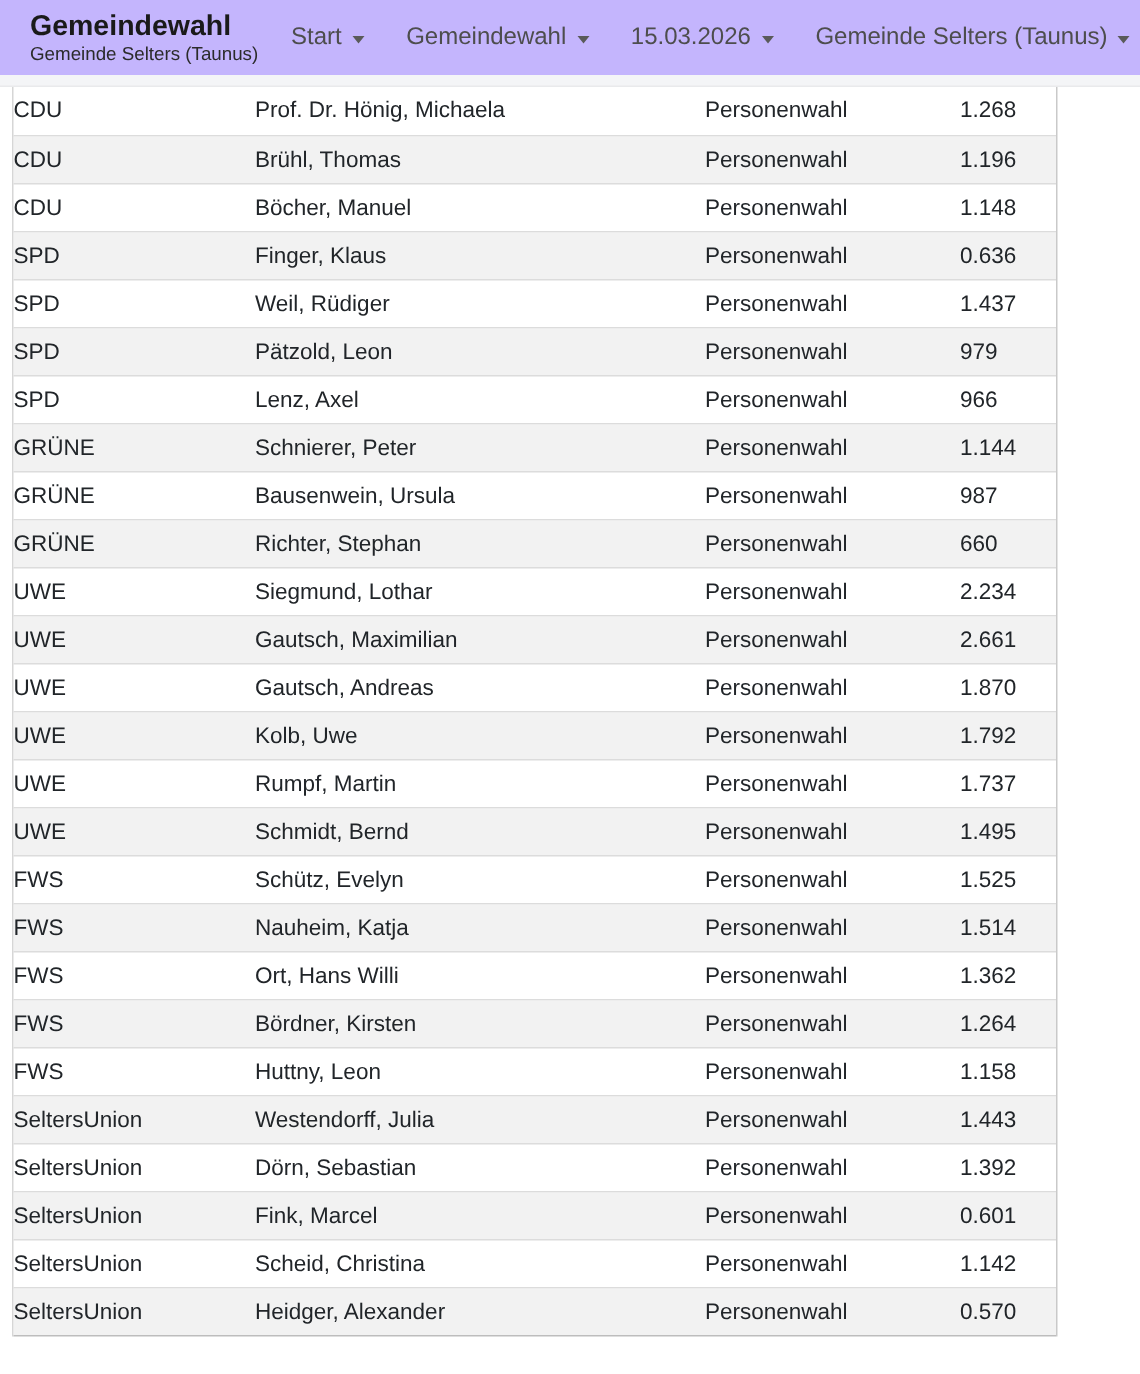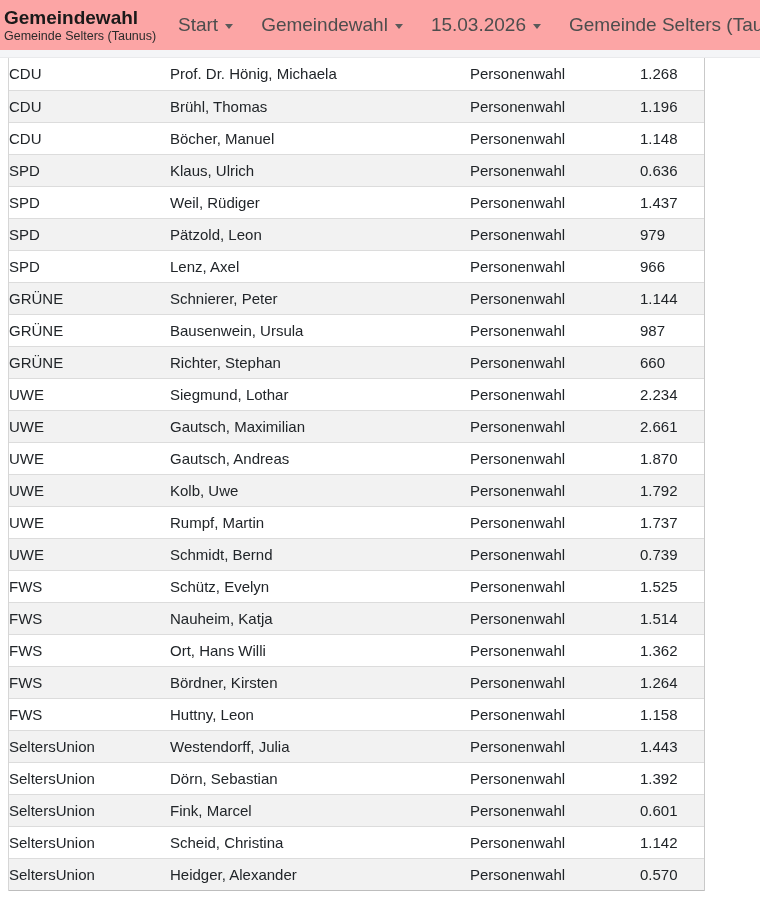--- a/index.html
+++ b/index.html
@@ -8,22 +8,22 @@
     background: #ffffff;
     font-family: "Liberation Sans", "DejaVu Sans", sans-serif;
     overflow: hidden;
     color: #212529;
   }
   
   .topbar {
     height: 50px;
     display: flex;
     align-items: center;
-    background: #fca5a5;
-    padding-left: 4px;
+    background: #c4b5fd;
+    padding-left: 20px;
   }
   .brand { display: flex; flex-direction: column; justify-content: center; min-width: 158px; }
   .brand-title {
     font-size: 19px;
     font-weight: bold;
     color: #1a1a1a;
     line-height: 23px;
     letter-spacing: 0;
   }
   .brand-sub {
@@ -34,21 +34,21 @@
   .nav {
     display: flex;
     align-items: center;
     margin-left: 16px;
     gap: 28px;
   }
   .nav-item {
     display: flex;
     align-items: center;
     gap: 7px;
-    font-size: 19px;
+    font-size: 16px;
     color: #4d4d4d;
     cursor: pointer;
     white-space: nowrap;
   }
   .caret {
     width: 0; height: 0;
     border-left: 4.5px solid transparent;
     border-right: 4.5px solid transparent;
     border-top: 5px solid #5a5a5a;
     display: inline-block;
@@ -142,21 +142,21 @@
 
   <tr>
     <td class="c-party">CDU</td>
     <td class="c-name">Böcher, Manuel</td>
     <td class="c-type">Personenwahl</td>
     <td class="c-votes">1.148</td>
   </tr>
 
   <tr>
     <td class="c-party">SPD</td>
-    <td class="c-name">Klaus, Ulrich</td>
+    <td class="c-name">Finger, Klaus</td>
     <td class="c-type">Personenwahl</td>
     <td class="c-votes">0.636</td>
   </tr>
 
   <tr>
     <td class="c-party">SPD</td>
     <td class="c-name">Weil, Rüdiger</td>
     <td class="c-type">Personenwahl</td>
     <td class="c-votes">1.437</td>
   </tr>
@@ -228,21 +228,21 @@
     <td class="c-party">UWE</td>
     <td class="c-name">Rumpf, Martin</td>
     <td class="c-type">Personenwahl</td>
     <td class="c-votes">1.737</td>
   </tr>
 
   <tr>
     <td class="c-party">UWE</td>
     <td class="c-name">Schmidt, Bernd</td>
     <td class="c-type">Personenwahl</td>
-    <td class="c-votes">0.739</td>
+    <td class="c-votes">1.495</td>
   </tr>
 
   <tr>
     <td class="c-party">FWS</td>
     <td class="c-name">Schütz, Evelyn</td>
     <td class="c-type">Personenwahl</td>
     <td class="c-votes">1.525</td>
   </tr>
 
   <tr>

